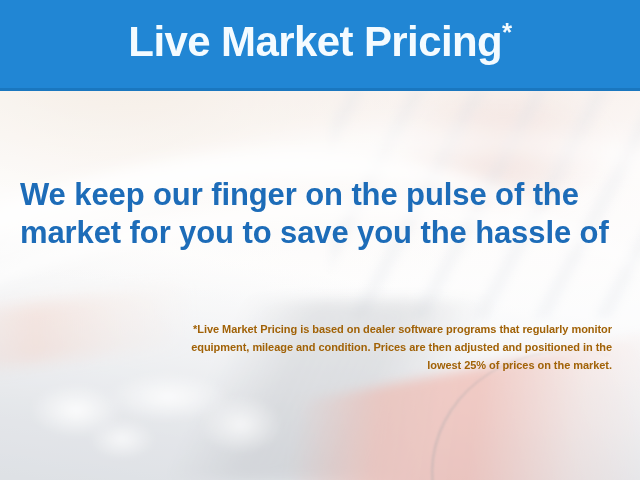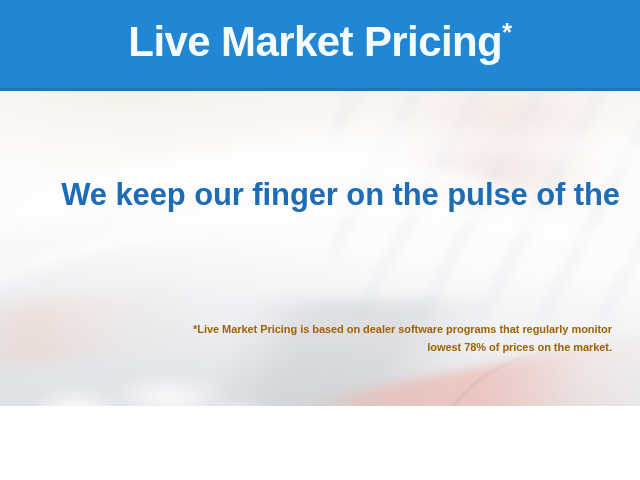--- a/index.html
+++ b/index.html
@@ -8,21 +8,21 @@
     padding: 0;
     background: #ffffff;
   }
   body {
     font-family: "Liberation Sans", sans-serif;
   }
 
   #banner {
     position: relative;
     width: 640px;
-    height: 406px;
+    height: 480px;
     overflow: hidden;
     background: #fdfcfb;
     text-decoration: underline;
   }
 
   
   .bg-layer {
     position: absolute;
     inset: 0;
     pointer-events: none;
@@ -199,21 +199,21 @@
     line-height: 0;
     font-weight: bold;
   }
 
   
   #headline {
     position: absolute;
     top: 176px;
     left: 20px;
     width: 600px;
-    text-align: right;
+    text-align: left;
     z-index: 4;
     color: #1d6cb8;
     font-size: 31px;
     font-weight: bold;
     line-height: 38px;
     letter-spacing: -0.1px;
     font-family: "Liberation Sans", sans-serif;
   }
   #headline .hl-line { display: block; white-space: nowrap; }
 
@@ -254,20 +254,22 @@
   <div class="bg-layer bg-haze"></div>
 
   <div id="header-bar">
     <div id="header-title">
       <span>Live Market Pricing</span><span class="star">*</span>
     </div>
   </div>
 
   <div id="headline">
     <span class="hl-line">We keep our finger on the pulse of the</span>
+    <span class="hl-line">market for you to save you the hassle of</span>
   </div>
 
   <div id="footnote">
     <span class="fn-line">*Live Market Pricing is based on dealer software programs that regularly monitor</span>
-    <span class="fn-line">lowest 78% of prices on the market.</span>
+    <span class="fn-line">equipment, mileage and condition. Prices are then adjusted and positioned in the</span>
+    <span class="fn-line">lowest 25% of prices on the market.</span>
   </div>
 
 </div>
 
 </body></html>

